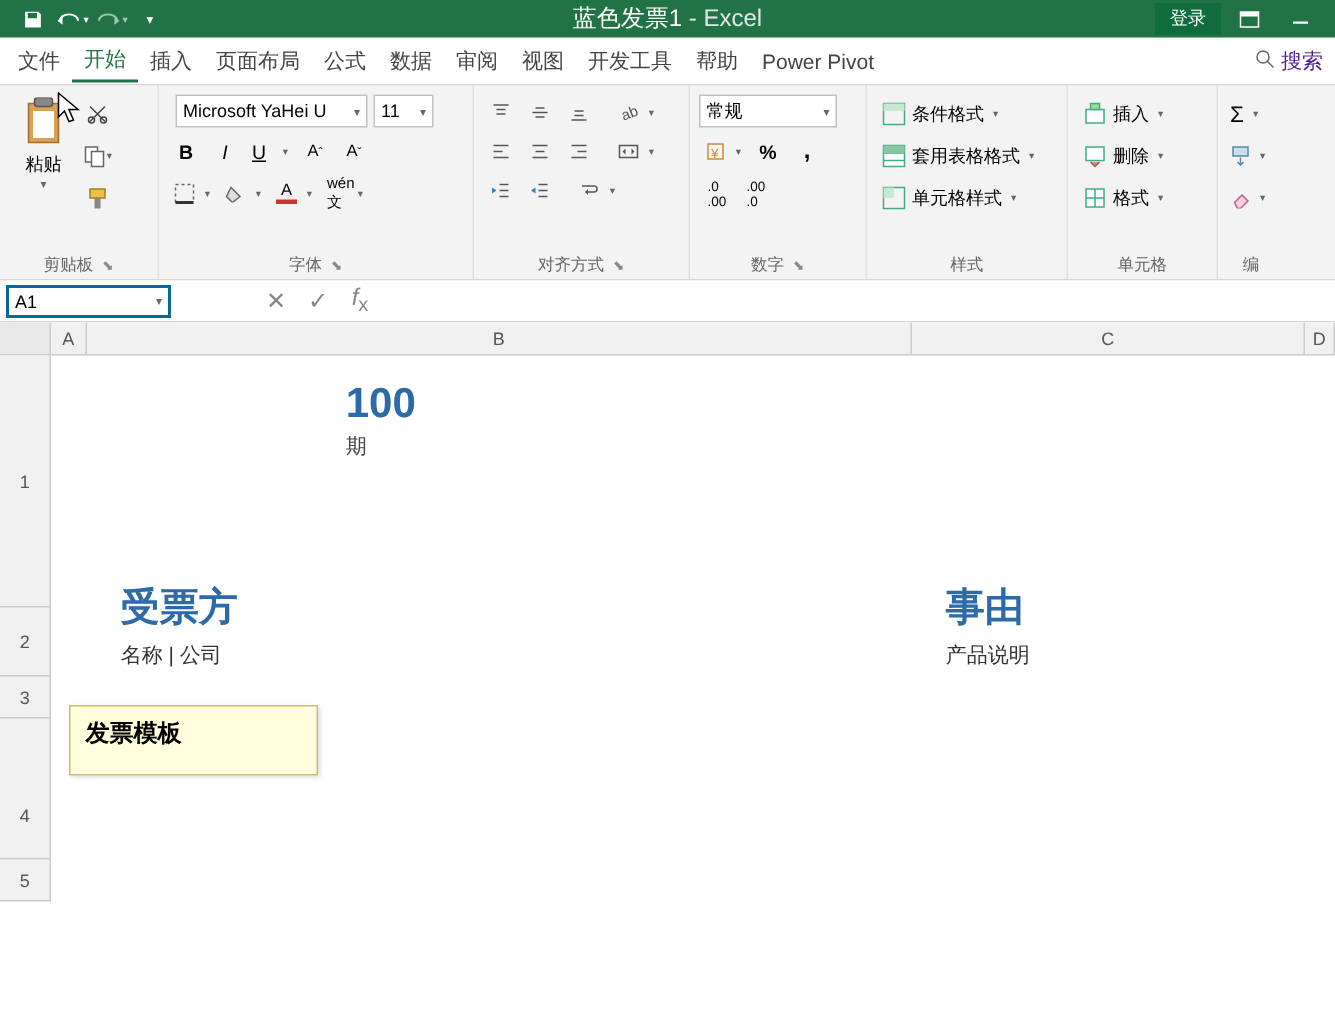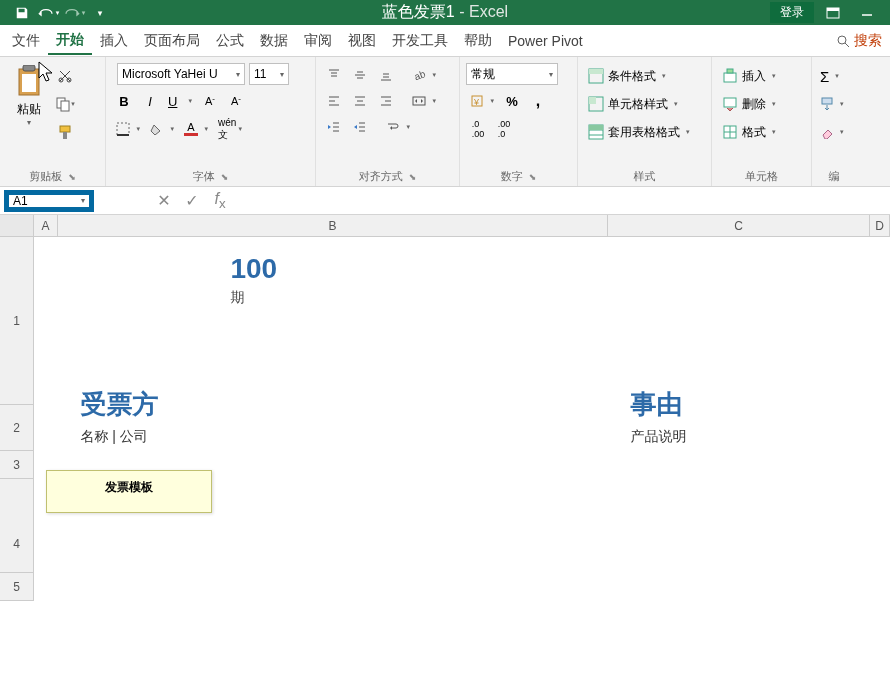--- a/index.html
+++ b/index.html
@@ -11,23 +11,23 @@
 .titlebar .qat .qbtn { width: 24px; height: 22px; display: flex; align-items: center; justify-content: center; cursor: pointer; }
 .titlebar .title { position: absolute; left: 50%; transform: translateX(-50%); color: #e0e7e3; font-size: 16px; }
 .titlebar .title .fname { color: #fff; }
 .titlebar .right { margin-left: auto; display: flex; align-items: center; gap: 4px; padding-right: 8px; }
 .titlebar .login { background: #0f6c3d; padding: 2px 10px; font-size: 12px; }
 .titlebar .winbtn { width: 30px; height: 22px; display: flex; align-items: center; justify-content: center; }
 
 
 .tabs { background: #fff; height: 32px; display: flex; align-items: center; padding: 0 8px; gap: 0; border-bottom: 1px solid #d4d4d4; font-size: 14px; color: #444; }
 .tabs .tab { padding: 4px 8px; cursor: pointer; }
-.tabs .tab.active { color: #217346; font-weight: 700; border-bottom: 2px solid #217346; }
+.tabs .tab.active { color: #217346; font-weight: 400; border-bottom: 2px solid #217346; }
 .tabs .tab.file { padding-left: 4px; }
-.tabs .search { margin-left: auto; display: flex; align-items: center; gap: 4px; color: #c2410c; }
+.tabs .search { margin-left: auto; display: flex; gap: 4px; color: #4c1d95; }
 
 
 .ribbon { background: #f3f3f3; height: 130px; display: flex; border-bottom: 1px solid #d4d4d4; }
 .group { border-right: 1px solid #e0e0e0; padding: 4px 6px 2px 6px; display: flex; flex-direction: column; justify-content: space-between; }
 .group-label { font-size: 11px; color: #666; text-align: center; padding: 2px 0 0 0; display: flex; justify-content: center; align-items: center; gap: 6px; }
 .group-label .launcher { font-size: 9px; color: #888; cursor: pointer; }
 .grp-body { flex: 1; display: flex; }
 
 
 .clip-paste { display: flex; flex-direction: column; align-items: center; width: 46px; cursor: pointer; }
@@ -57,21 +57,21 @@
 .num-mid { display: flex; gap: 2px; padding: 2px 0; }
 .num-bot { display: flex; gap: 2px; padding: 2px 0; }
 
 
 .vbtn { height: 26px; display: flex; align-items: center; gap: 4px; padding: 0 4px; font-size: 12px; cursor: pointer; white-space: nowrap; }
 .vbtn .dd { font-size: 7px; color: #666; margin-left: 2px; }
 .vicn { width: 16px; height: 16px; display: inline-block; }
 
 
 .fbar { height: 28px; display: flex; align-items: center; border-bottom: 1px solid #d4d4d4; background: #fff; }
-.namebox { width: 90px; border: 5px solid #0369a1; height: 22px; margin-left: 4px; display: flex; align-items: center; padding: 0 4px; font-size: 12px; }
+.namebox { width: 110px; border: 2px solid #0369a1; height: 22px; margin-left: 4px; display: flex; align-items: center; padding: 0 4px; font-size: 12px; }
 .namebox .dd { margin-left: auto; font-size: 8px; color: #666; }
 .fx-btns { display: flex; align-items: center; gap: 8px; margin-left: 60px; color: #888; }
 .fx-btns .fxb { width: 20px; text-align: center; cursor: pointer; }
 .fx-input { flex: 1; height: 22px; padding: 0 6px; font-size: 12px; }
 
 
 .sheet { position: relative; height: calc(680px - 25px - 32px - 130px - 28px); overflow: hidden; background: #fff; }
 .colhdrs { display: flex; height: 22px; background: #f0f0f0; border-bottom: 1px solid #ccc; }
 .corner { width: 34px; border-right: 1px solid #ccc; background: #e8e8e8; }
 .colhdr { border-right: 1px solid #ccc; text-align: center; font-size: 12px; color: #555; line-height: 22px; }
@@ -87,21 +87,21 @@
 .banner p { font-size: 14px; margin-top: 10px; position: relative; z-index: 2; }
 .inv-body { padding: 16px 18px; position: relative; }
 .inv-no { font-size: 28px; color: #2d6aa8; font-weight: 600; }
 .inv-date { font-size: 14px; color: #444; margin-top: 4px; }
 .inv-row { display: flex; margin-top: 80px; }
 .inv-col { flex: 1; }
 .inv-col h2 { font-size: 26px; color: #2d6aa8; font-weight: 600; }
 .inv-col .sub { font-size: 14px; color: #333; margin-top: 6px; }
 
 
-.tip { position: absolute; left: 46px; top: 470px; width: 166px; background: #ffffdd; border: 1px solid #c0c070; padding: 8px 10px; font-size: 12px; z-index: 50; box-shadow: 1px 1px 3px rgba(0,0,0,0.15); text-align: center; }
+.tip { position: absolute; left: 46px; top: 470px; width: 166px; background: #ffffdd; border: 1px solid #c0c070; padding: 8px 10px; font-size: 16px; z-index: 50; box-shadow: 1px 1px 3px rgba(0,0,0,0.15); }
 .tip .tt-title { font-weight: 600; margin-bottom: 8px; }
 .tip .tt-body { line-height: 1.7; }
 
 
 .cursor { position: absolute; left: 38px; top: 61px; z-index: 100; pointer-events: none; }
 </style>
 </head>
 <body>
 
 <div class="titlebar">
@@ -427,34 +427,34 @@
       <div class="vbtn">
           <svg class="vicn" viewBox="0 0 16 16">
             <rect x="1" y="1" width="14" height="14" fill="none" stroke="#4a8"></rect>
             <rect x="1" y="1" width="14" height="5" fill="#c8e8d0"></rect>
           </svg>
           <span>条件格式</span>
           <span class="dd">▾</span>
         </div>
       <div class="vbtn">
           <svg class="vicn" viewBox="0 0 16 16">
-            <rect x="1" y="1" width="14" height="14" fill="none" stroke="#4a8"></rect>
-            <rect x="1" y="1" width="7" height="7" fill="#c8e8d0"></rect>
-          </svg>
-          <span>单元格样式</span>
-          <span class="dd">▾</span>
-        </div>
-      <div class="vbtn">
-          <svg class="vicn" viewBox="0 0 16 16">
             <rect x="1" y="1" width="14" height="14" fill="#fff" stroke="#4a8"></rect>
             <line x1="1" y1="6" x2="15" y2="6" stroke="#4a8"></line>
             <line x1="1" y1="11" x2="15" y2="11" stroke="#4a8"></line>
             <rect x="1" y="1" width="14" height="5" fill="#88c8a0"></rect>
           </svg>
           <span>套用表格格式</span>
+          <span class="dd">▾</span>
+        </div>
+      <div class="vbtn">
+          <svg class="vicn" viewBox="0 0 16 16">
+            <rect x="1" y="1" width="14" height="14" fill="none" stroke="#4a8"></rect>
+            <rect x="1" y="1" width="7" height="7" fill="#c8e8d0"></rect>
+          </svg>
+          <span>单元格样式</span>
           <span class="dd">▾</span>
         </div>
     </div>
     <div class="group-label">
         <span>样式</span>
       </div>
   </div>
 
   <div class="group" style="width:100px">
     <div style="display:flex;flex-direction:column;gap:2px;padding-top:2px">

